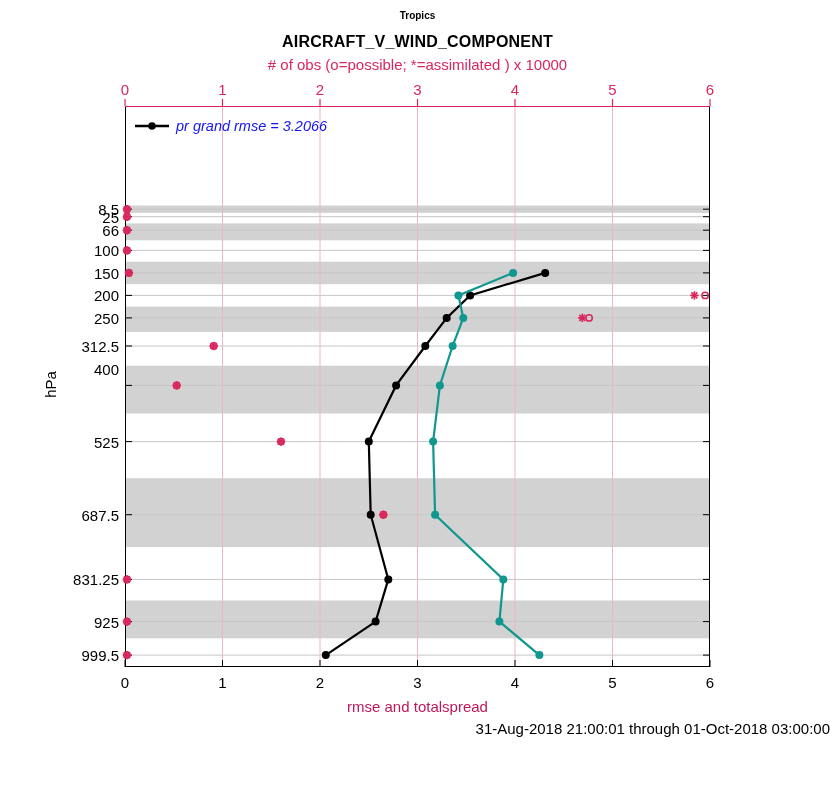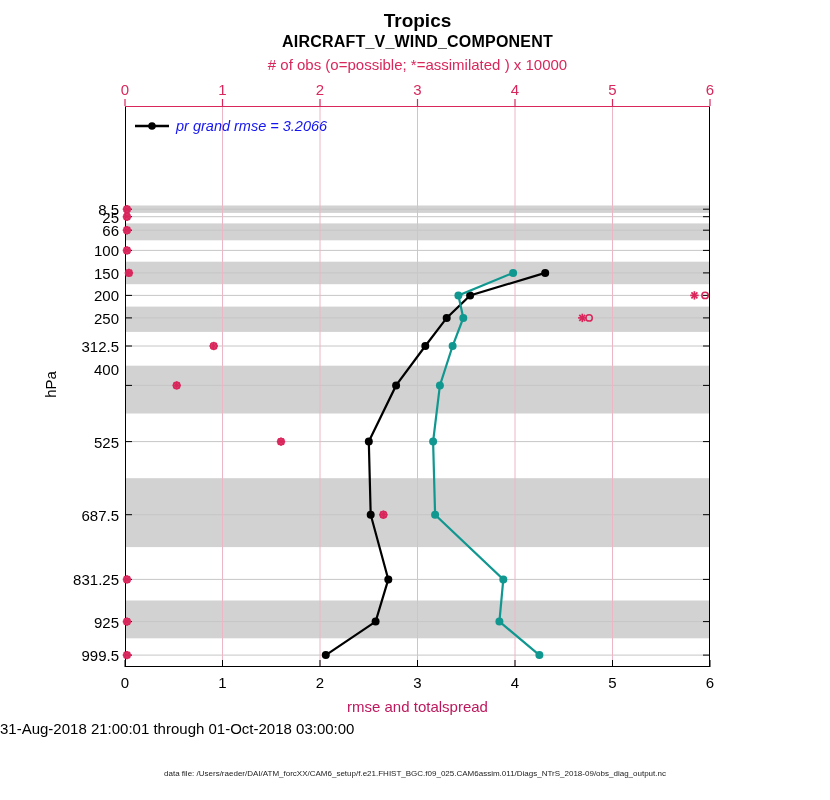--- a/index.html
+++ b/index.html
@@ -1,35 +1,35 @@
 <!DOCTYPE html>
 <html><head>
 <meta charset="utf-8">
 <style>
   html,body{margin:0;padding:0;background:#ffffff;}
   .fig{position:relative;width:830px;height:800px;background:#fff;
        font-family:"Liberation Sans","DejaVu Sans",sans-serif;overflow:hidden;}
   .title1{position:absolute;top:10px;left:125px;width:585px;text-align:center;
-          font-size:19px;font-weight:bold;color:#000;}
+          font-size:10px;font-weight:bold;color:#000;}
   .title2{position:absolute;top:33px;left:125px;width:585px;text-align:center;
           font-size:16px;font-weight:bold;color:#000;letter-spacing:0.2px;}
   .obslabel{position:absolute;top:56px;left:125px;width:585px;text-align:center;
           font-size:15px;}
   .ticklabel{position:absolute;width:40px;text-align:center;font-size:15px;}
   .ylabel-item{position:absolute;width:70px;text-align:right;font-size:15px;color:#000;}
   .yaxis-title{position:absolute;left:30px;top:376px;font-size:15px;color:#000;
           transform:rotate(-90deg);transform-origin:center;width:40px;text-align:center;}
   .plotbox{position:absolute;left:125px;top:106px;width:585px;height:561px;}
   .plotbox svg{overflow:visible;display:block;}
   .legend{position:absolute;left:135px;top:115px;}
   .lrow{display:flex;align-items:center;height:21px;}
   .lrow .ltxt{font-size:14.5px;margin-left:7px;font-style:italic;}
   .xaxis-title{position:absolute;top:698px;left:125px;width:585px;text-align:center;
           font-size:15px;color:#be185d;}
-  .daterange{position:absolute;top:720px;left:0;width:830px;text-align:left;
+  .daterange{position:absolute;top:720px;left:0;width:830px;text-align:right;
           font-size:15px;color:#000;}
   .footer{position:absolute;top:769px;left:0;width:830px;text-align:center;
           font-size:8px;color:#222;}
 </style>
 </head>
 <body>
 
 <div class="fig">
 
   <div class="title1">Tropics</div>
@@ -245,15 +245,14 @@
       <div class="ticklabel" style="left: 105px; top: 674px; color: rgb(0, 0, 0);">0</div>
       <div class="ticklabel" style="left: 202.5px; top: 674px; color: rgb(0, 0, 0);">1</div>
       <div class="ticklabel" style="left: 300px; top: 674px; color: rgb(0, 0, 0);">2</div>
       <div class="ticklabel" style="left: 397.5px; top: 674px; color: rgb(0, 0, 0);">3</div>
       <div class="ticklabel" style="left: 495px; top: 674px; color: rgb(0, 0, 0);">4</div>
       <div class="ticklabel" style="left: 592.5px; top: 674px; color: rgb(0, 0, 0);">5</div>
       <div class="ticklabel" style="left: 690px; top: 674px; color: rgb(0, 0, 0);">6</div>
     </div>
   <div class="xaxis-title">rmse and totalspread</div>
   <div class="daterange">31-Aug-2018 21:00:01 through 01-Oct-2018 03:00:00</div>
-  <div class="footer">data file: /Users/raeder/DAI/ATM_forcXX/CAM6_setup/f.e21.FHIST_BGC.f09_025.CAM6assim.011/Diags_NTrS_2018-09/obs_diag_output.nc</div>
 
 </div>
 
 </body></html>

